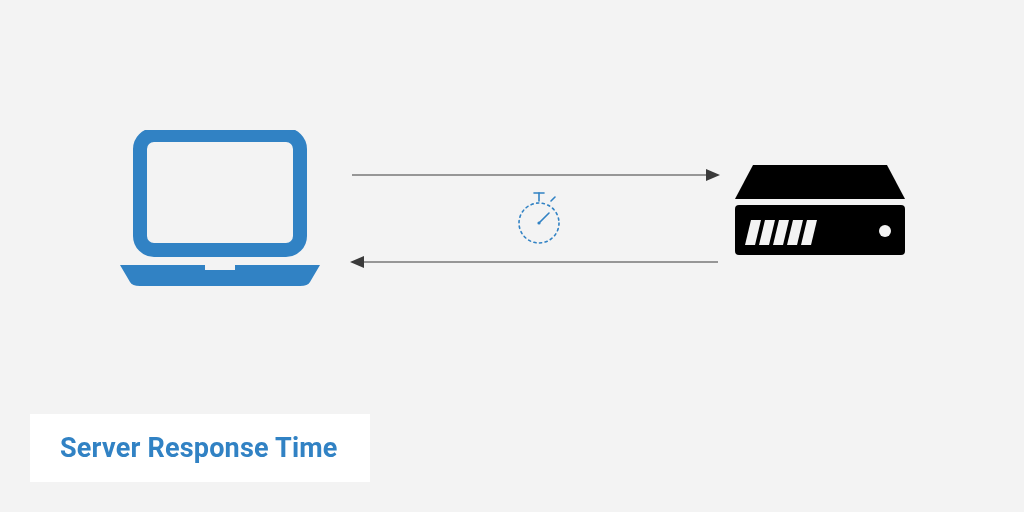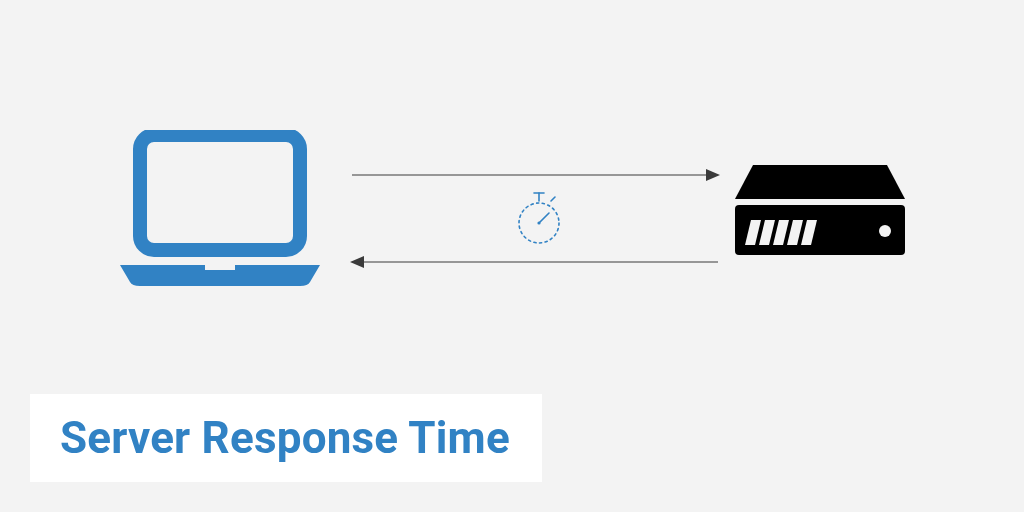--- a/index.html
+++ b/index.html
@@ -47,21 +47,21 @@
   .titlebox {
     position: absolute;
     left: 30px;
     bottom: 30px;
     background: #ffffff;
     padding: 18px 32px 18px 30px;
   }
   .titlebox h1 {
     color: #3182c4;
     font-weight: 700;
-    font-size: 44px;
+    font-size: 27px;
     letter-spacing: 0.2px;
   }
 </style>
 </head>
 <body>
 
 <div class="stage">
 
   <div class="laptop">
     <svg viewBox="0 0 200 160" width="200" height="160">

